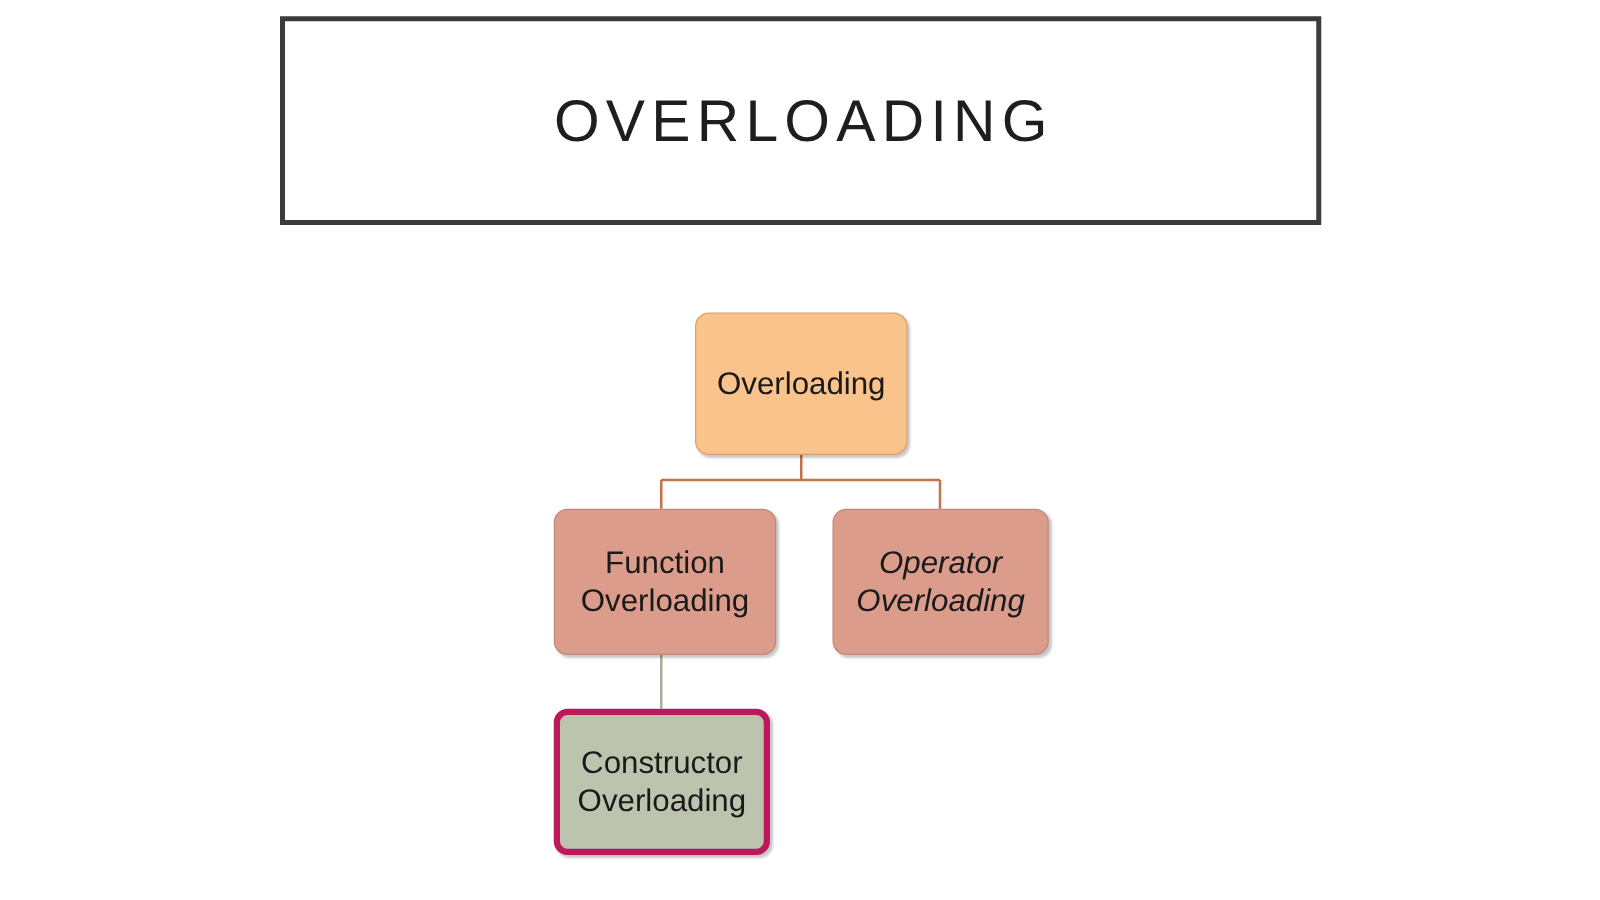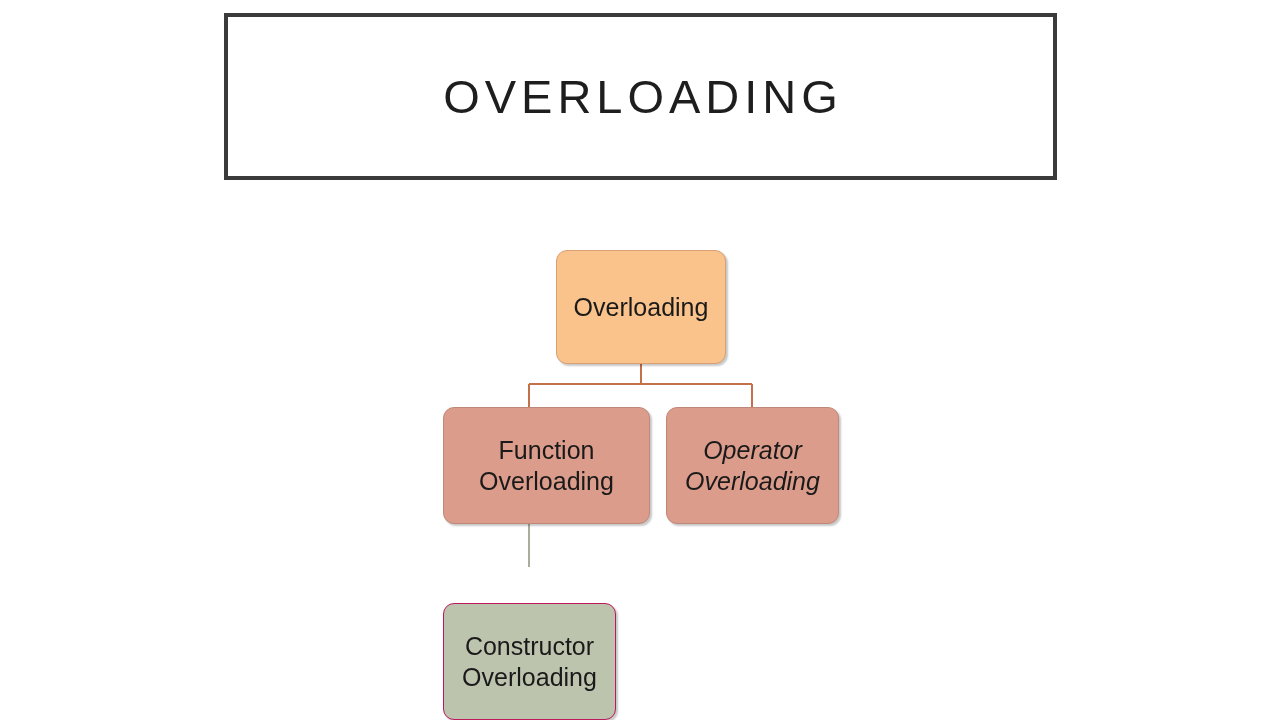--- a/index.html
+++ b/index.html
@@ -81,42 +81,41 @@
     left: 556px;
     top: 250px;
     width: 170px;
     height: 114px;
     background: #f9c38b;
     border: 1px solid #d9a074;
   }
   #node-function {
     left: 443px;
     top: 407px;
-    width: 207px;
+    width: 178px;
     height: 117px;
     background: #dc9c8b;
     border: 1px solid #c08878;
   }
   #node-operator {
     left: 666px;
     top: 407px;
     width: 173px;
     height: 117px;
     background: #dc9c8b;
     border: 1px solid #c08878;
     font-style: italic;
   }
   #node-constructor {
     left: 443px;
     top: 567px;
     width: 173px;
     height: 117px;
     background: #bdc4ae;
-    border: 1px solid #be185d;
-    margin-top: 36px;
+    border: 5px solid #be185d;
   }
 </style>
 </head>
 <body>
 
 <div id="title-banner">
   <div id="title-text">OVERLOADING</div>
 </div>
 
 <div id="diagram">

